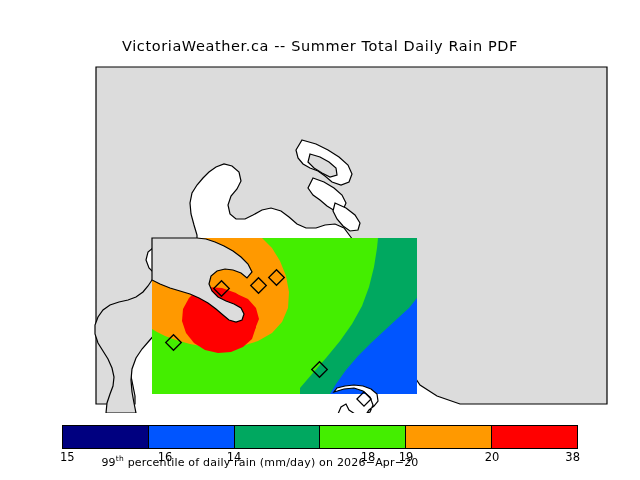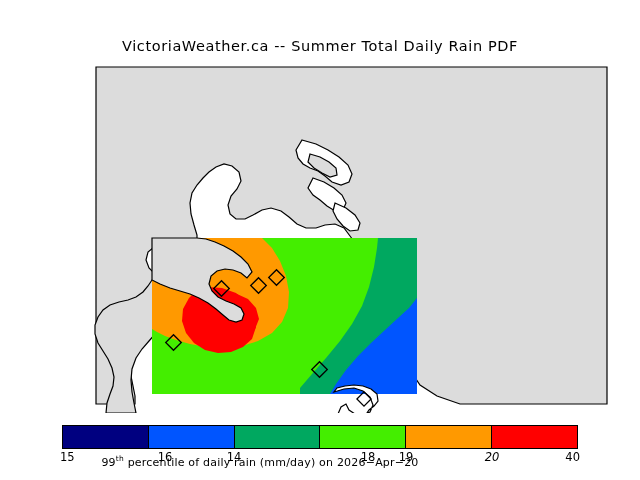--- a/index.html
+++ b/index.html
@@ -264,20 +264,20 @@
       <div class="cb-cell" style="background: rgb(68, 238, 0);"></div>
       <div class="cb-cell" style="background: rgb(255, 153, 0);"></div>
       <div class="cb-cell" style="background: rgb(255, 0, 0);"></div>
     </div>
   <div id="cb-ticklabels">
       <span class="cb-tick" style="left: 0px; transform: translateX(-2px);">15</span>
       <span class="cb-tick" style="left: 103px;">16</span>
       <span class="cb-tick" style="left: 172px;">14</span>
       <span class="cb-tick" style="left: 258px; margin-left: 48px;">18</span>
       <span class="cb-tick" style="left: 344px;">19</span>
-      <span class="cb-tick" style="left: 430px; font-style: italic;">20</span>
-      <span class="cb-tick" style="left: 516px; transform: translateX(-100%) translateX(2px);">40</span>
+      <span class="cb-tick" style="left: 430px;">20</span>
+      <span class="cb-tick" style="left: 516px; transform: translateX(-100%) translateX(2px);">38</span>
     </div>
 </div>
 
 <div id="cb-caption">
   <span>99</span><sup>th</sup><span> percentile of daily rain (mm/day) on 2026−Apr−20</span>
 </div>
 
 </body></html>

